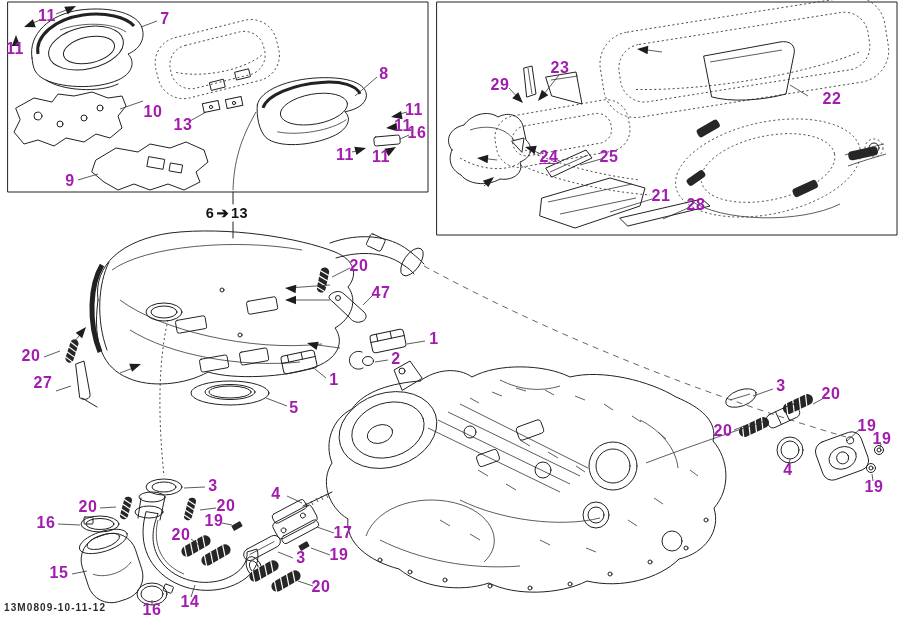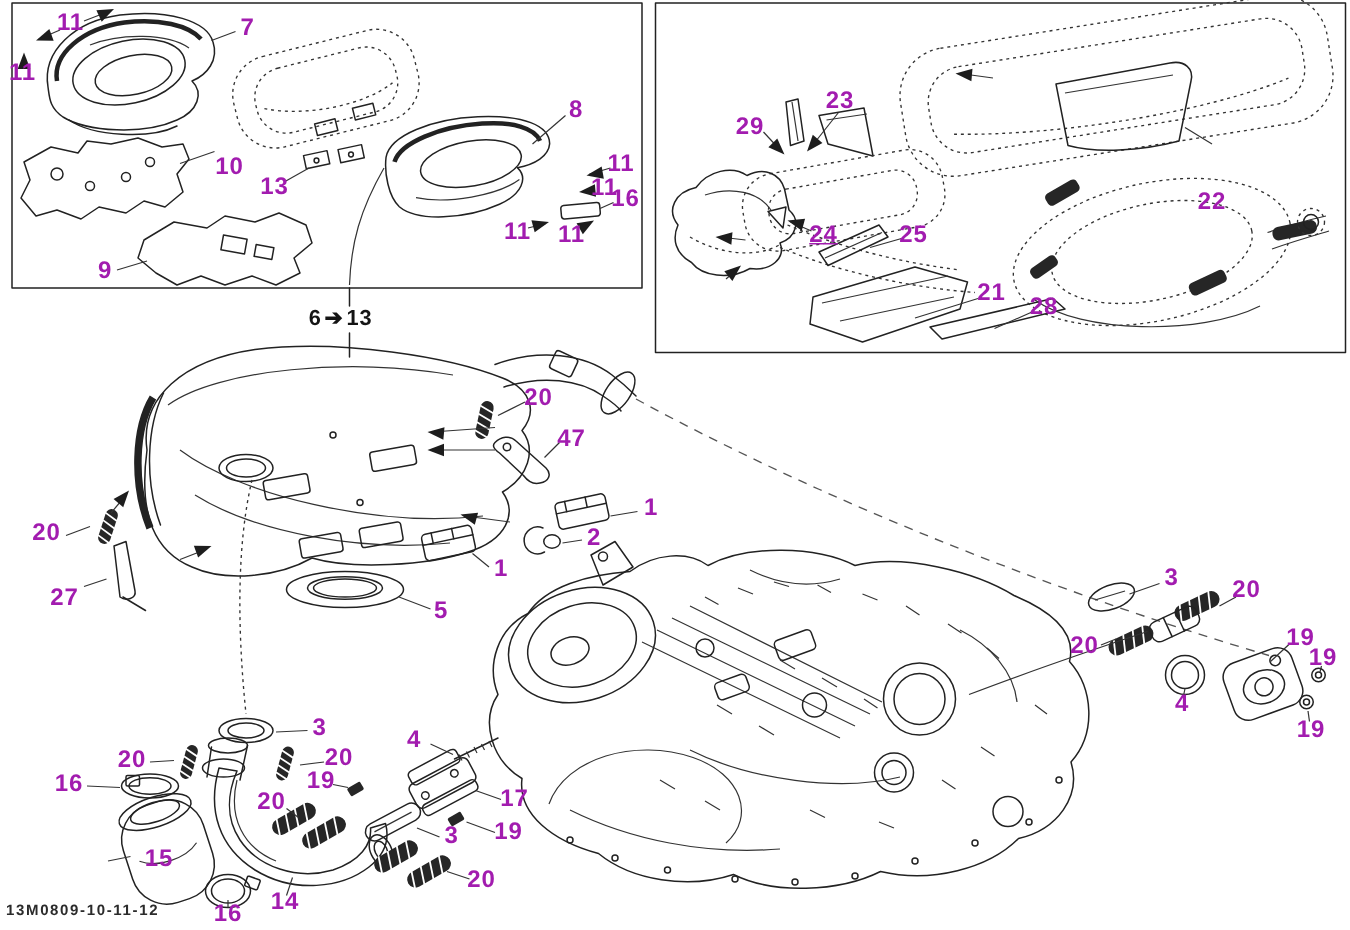--- a/index.html
+++ b/index.html
@@ -398,48 +398,48 @@
       <span class="callout" style="left: 183px; top: 125px;">13</span>
       <span class="callout" style="left: 70px; top: 181px;">9</span>
       <span class="callout" style="left: 384px; top: 74px;">8</span>
       <span class="callout" style="left: 414px; top: 110px;">11</span>
       <span class="callout" style="left: 403px; top: 126px;">11</span>
       <span class="callout" style="left: 417px; top: 133px;">16</span>
       <span class="callout" style="left: 345px; top: 155px;">11</span>
       <span class="callout" style="left: 381px; top: 157px;">11</span>
       <span class="callout" style="left: 500px; top: 85px; text-align: center;">29</span>
       <span class="callout" style="left: 560px; top: 68px;">23</span>
-      <span class="callout" style="left: 808px; top: 99px; margin-top: 36px;">22</span>
+      <span class="callout" style="left: 832px; top: 99px;">22</span>
       <span class="callout" style="left: 549px; top: 157px; text-decoration: underline;">24</span>
       <span class="callout" style="left: 609px; top: 157px;">25</span>
       <span class="callout" style="left: 661px; top: 196px;">21</span>
       <span class="callout" style="left: 696px; top: 205px;">28</span>
       <span class="callout" style="left: 359px; top: 266px;">20</span>
       <span class="callout" style="left: 381px; top: 293px;">47</span>
       <span class="callout" style="left: 434px; top: 339px;">1</span>
       <span class="callout" style="left: 396px; top: 359px;">2</span>
       <span class="callout" style="left: 334px; top: 380px;">1</span>
       <span class="callout" style="left: 294px; top: 408px;">5</span>
       <span class="callout" style="left: 31px; top: 356px;">20</span>
-      <span class="callout" style="left: 43px; top: 399px;">27</span>
+      <span class="callout" style="left: 43px; top: 383px;">27</span>
       <span class="callout" style="left: 781px; top: 386px;">3</span>
       <span class="callout" style="left: 831px; top: 394px;">20</span>
       <span class="callout" style="left: 723px; top: 431px;">20</span>
       <span class="callout" style="left: 867px; top: 426px;">19</span>
       <span class="callout" style="left: 882px; top: 439px;">19</span>
       <span class="callout" style="left: 788px; top: 470px;">4</span>
       <span class="callout" style="left: 874px; top: 487px;">19</span>
       <span class="callout" style="left: 213px; top: 486px;">3</span>
       <span class="callout" style="left: 276px; top: 494px;">4</span>
       <span class="callout" style="left: 88px; top: 507px;">20</span>
       <span class="callout" style="left: 226px; top: 506px;">20</span>
       <span class="callout" style="left: 46px; top: 523px;">16</span>
       <span class="callout" style="left: 214px; top: 521px;">19</span>
       <span class="callout" style="left: 343px; top: 533px;">17</span>
       <span class="callout" style="left: 181px; top: 535px;">20</span>
-      <span class="callout" style="left: 59px; top: 573px; margin-left: 47px;">15</span>
+      <span class="callout" style="left: 59px; top: 573px;">15</span>
       <span class="callout" style="left: 301px; top: 558px;">3</span>
       <span class="callout" style="left: 339px; top: 555px;">19</span>
       <span class="callout" style="left: 321px; top: 587px;">20</span>
       <span class="callout" style="left: 190px; top: 602px;">14</span>
       <span class="callout" style="left: 152px; top: 610px;">16</span>
     </div>
 </div>
 
 </body></html>

